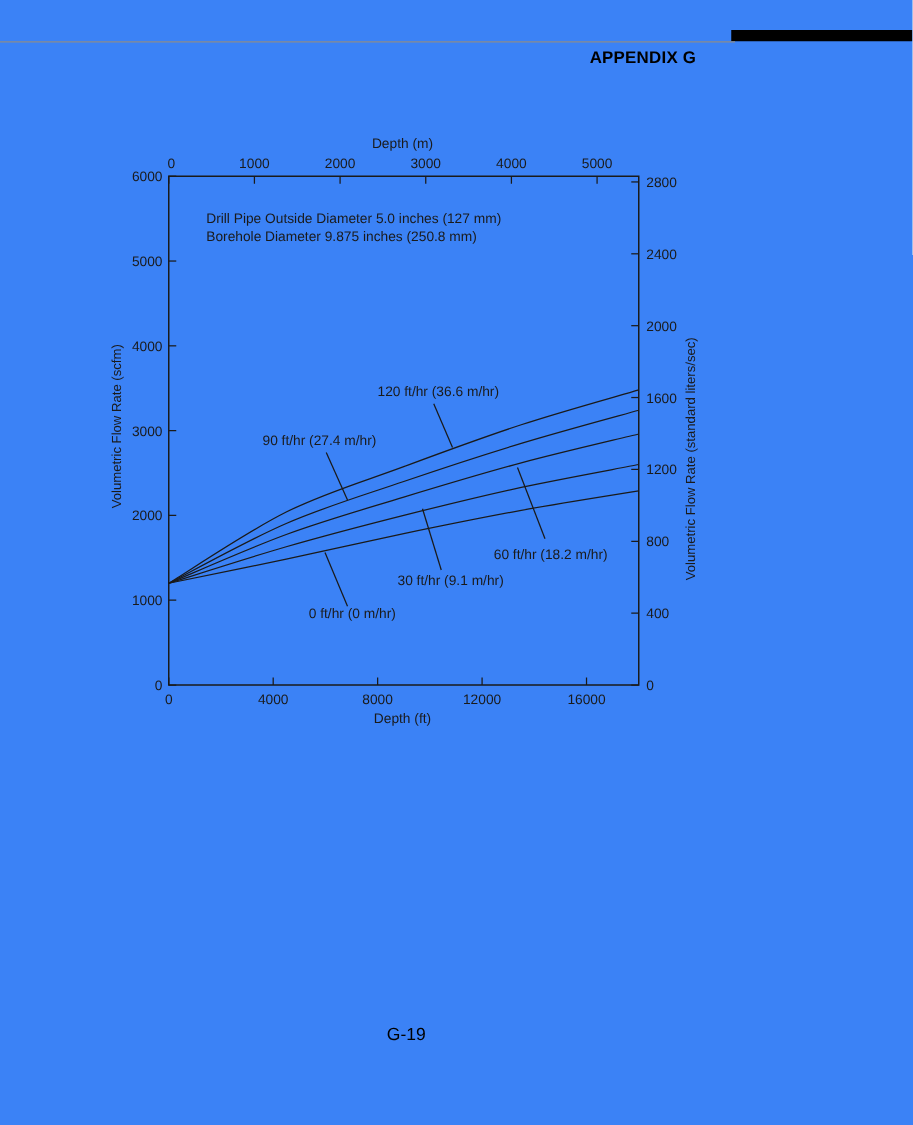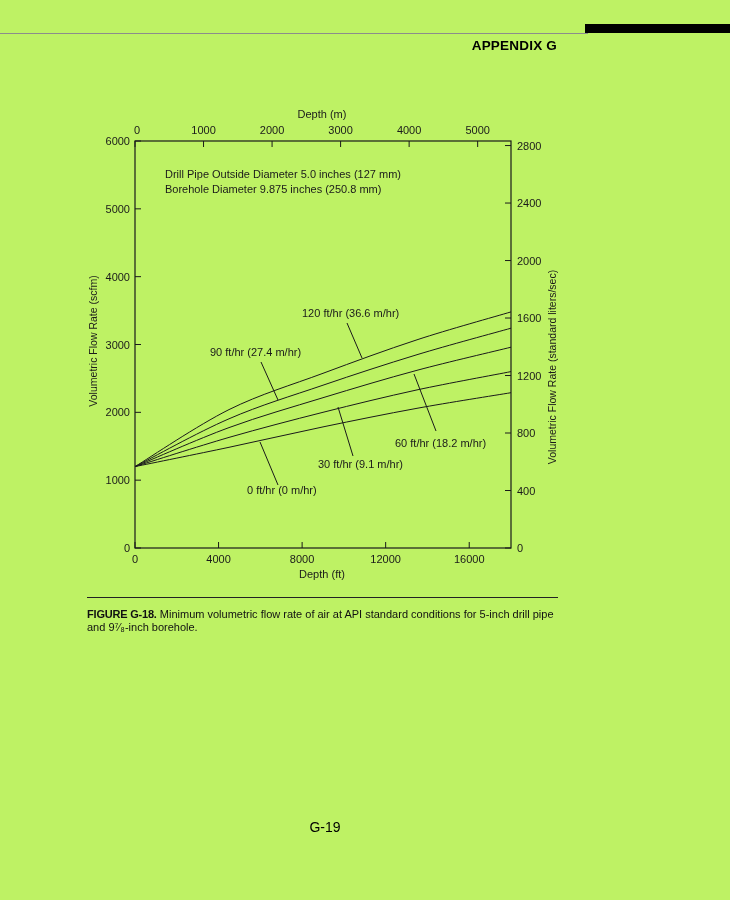--- a/index.html
+++ b/index.html
@@ -1,19 +1,19 @@
 <!DOCTYPE html>
 <html><head>
 <meta charset="utf-8">
 <style>
   html,body{margin:0;padding:0;background:#e9e9e9;}
   .page{
     position:relative;
     width:730px;height:900px;
-    background:#bef264;
+    background:#3b82f6;
     font-family:"Liberation Sans", sans-serif;
     color:#1a1a1a;
     overflow:hidden;
     margin:0 auto;
   }
   .top-black-bar{
     position:absolute;left:585px;top:24px;width:145px;height:9px;
     background:#000;
   }
   .header-rule{
@@ -119,19 +119,15 @@
       <line x1="261" y1="362" x2="278" y2="400" stroke="#1a1a1a" stroke-width="1"></line>
       <text x="210" y="356" font-size="11" text-anchor="start">90 ft/hr (27.4 m/hr)</text>
       <line x1="436" y1="431" x2="414" y2="374" stroke="#1a1a1a" stroke-width="1"></line>
       <text x="395" y="447" font-size="11" text-anchor="start">60 ft/hr (18.2 m/hr)</text>
       <line x1="353" y1="456" x2="338" y2="407" stroke="#1a1a1a" stroke-width="1"></line>
       <text x="318" y="468" font-size="11" text-anchor="start">30 ft/hr (9.1 m/hr)</text>
       <line x1="278" y1="485" x2="260" y2="442" stroke="#1a1a1a" stroke-width="1"></line>
       <text x="247" y="494" font-size="11" text-anchor="start">0 ft/hr (0 m/hr)</text>
     </svg>
 
-  <div class="figure-caption">
-    <strong>FIGURE G-18.</strong>
-    <span>Minimum volumetric flow rate of air at API standard conditions for 5-inch drill pipe and 9⁷⁄₈-inch borehole.</span>
-  </div>
 
   <div class="page-number">G-19</div>
 </div>
 
 </body></html>

